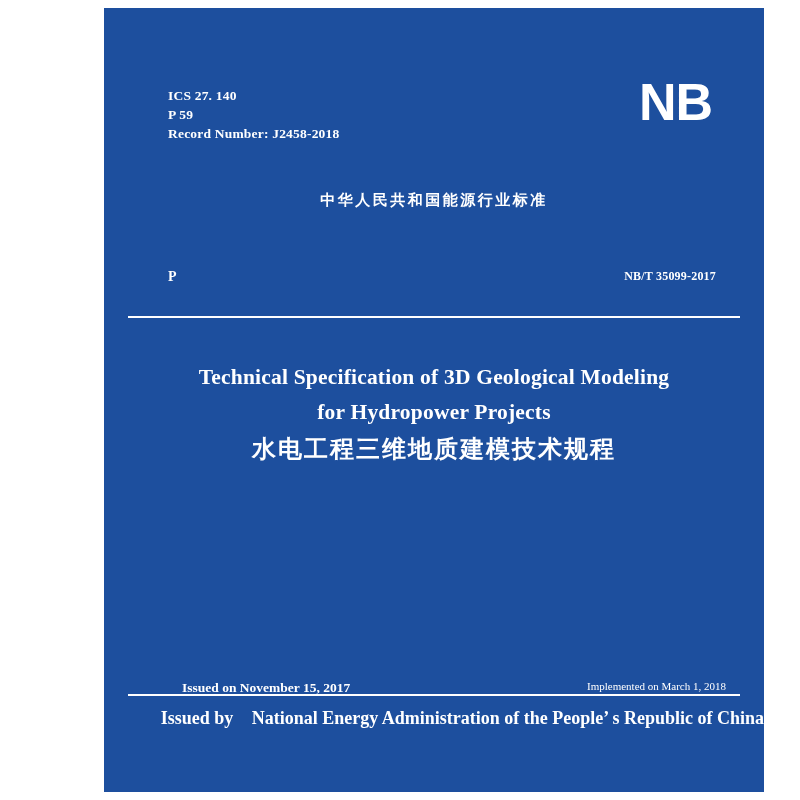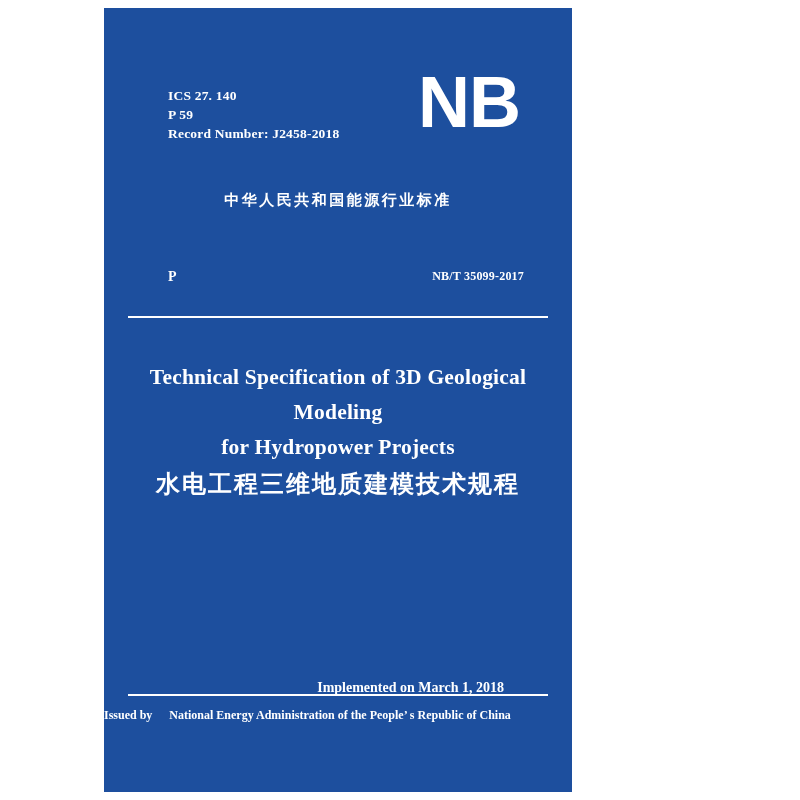--- a/index.html
+++ b/index.html
@@ -16,21 +16,21 @@
   .page {
     position: relative;
     width: 800px;
     height: 800px;
     background: #ffffff;
   }
   .cover {
     position: absolute;
     left: 104px;
     top: 8px;
-    width: 468px;
+    width: 660px;
     height: 784px;
     background: #1d4f9e;
     color: #ffffff;
     box-sizing: border-box;
   }
   
   .ics-block {
     position: absolute;
     left: 64px;
     top: 78px;
@@ -42,21 +42,21 @@
   }
   .ics-block div {
     white-space: nowrap;
   }
   .nb-logo {
     position: absolute;
     right: 52px;
     top: 58px;
     font-family: "Liberation Sans", sans-serif;
     font-weight: bold;
-    font-size: 72px;
+    font-size: 52px;
     line-height: 72px;
     letter-spacing: -1px;
   }
   
   .std-block {
     position: absolute;
     left: 0;
     right: 0;
     top: 176px;
     text-align: center;
@@ -150,35 +150,35 @@
   .issued-on {
     position: absolute;
     left: 78px;
     top: 0;
     font-family: "Liberation Serif", serif;
     font-weight: bold;
     font-size: 13.5px;
   }
   .implemented-on {
     position: absolute;
-    right: 68px;
-    top: 0;
-    font-family: "Liberation Serif", serif;
-    font-weight: bold;
-    font-size: 14px;
+    right: 38px;
+    top: 0;
+    font-family: "Liberation Serif", serif;
+    font-weight: normal;
+    font-size: 11px;
   }
   .issuer-row {
     position: absolute;
     left: 0;
     right: 0;
     top: 700px;
-    text-align: left;
-    font-family: "Liberation Serif", serif;
-    font-weight: bold;
-    font-size: 12px;
+    text-align: right;
+    font-family: "Liberation Serif", serif;
+    font-weight: bold;
+    font-size: 18px;
   }
   .issuer-label {
     margin-right: 14px;
   }
 </style>
 </head>
 <body>
 
 <div class="page">
   <div class="cover">
@@ -202,20 +202,21 @@
 
     <div class="rule rule-top"></div>
 
     <div class="title-block">
       <div class="title-en">Technical Specification of 3D Geological Modeling</div>
       <div class="title-en">for Hydropower Projects</div>
       <div class="title-cn">水电工程三维地质建模技术规程</div>
     </div>
 
     <div class="dates-row">
+      <div class="issued-on">Issued on November 15, 2017</div>
       <div class="implemented-on">Implemented on March 1, 2018</div>
     </div>
 
     <div class="rule rule-bottom"></div>
 
     <div class="issuer-row">
       <span class="issuer-label">Issued by</span>
       <span>National Energy Administration of the People’ s Republic of China</span>
     </div>
 

